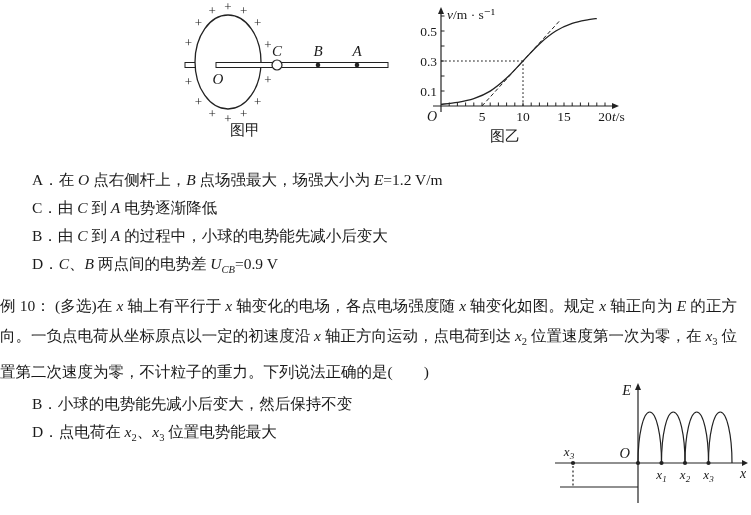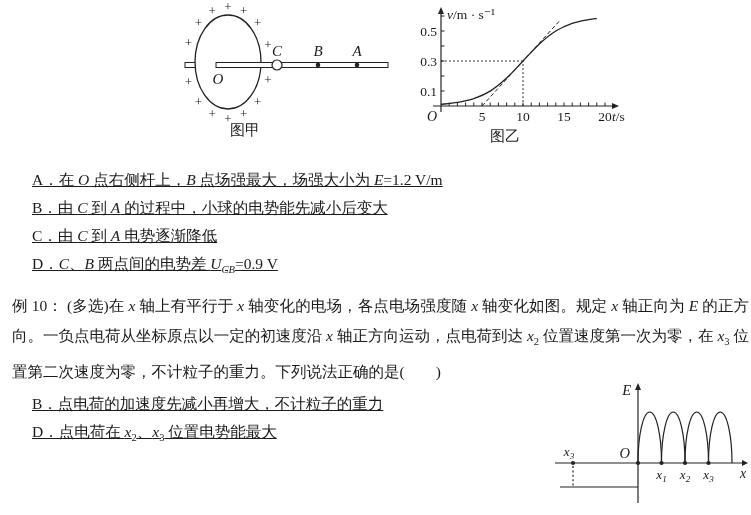--- a/index.html
+++ b/index.html
@@ -5,27 +5,27 @@
   html,body{margin:0;padding:0;background:#fff;}
   .page{
     position:relative;width:751px;height:515px;background:#ffffff;
     font-family:"Liberation Serif","DejaVu Serif",serif;color:#1a1a1a;overflow:hidden;
   }
   .fig{position:absolute;}
   #fig-jia{left:168px;top:0;}
   #fig-yi{left:413px;top:2px;}
   #fig-ex{left:555px;top:378px;}
   .stem{
-    position:absolute;left:12px;top:291px;width:737px;
+    position:absolute;left:0;top:291px;width:737px;
     font-size:15.5px;line-height:30px;text-align:justify;
   }
   .opts{position:absolute;left:32px;}
   #q1-options{top:166px;}
   #q10-options{top:390px;}
-  .opt-line{font-size:15.5px;line-height:28px;white-space:nowrap;text-decoration:underline;}
+  .opt-line{font-size:15.5px;line-height:28px;white-space:nowrap;}
   .stem i,.opt-line i{font-family:"Liberation Serif","DejaVu Serif",serif;}
   sub{font-size:0.68em;}
   svg text{font-family:"Liberation Serif","DejaVu Serif",serif;fill:#1a1a1a;}
 </style>
 </head>
 <body>
 
 <div class="page">
   <div id="fig-jia" class="fig"><svg width="230" height="145" viewBox="0 0 230 145">
         <rect x="17" y="62.5" width="11" height="5" fill="#fff" stroke="#222222" stroke-width="1"></rect>
@@ -96,27 +96,27 @@
         <text x="199" y="119" font-size="13.5px"><tspan font-style="italic">t</tspan><tspan>/s</tspan></text>
         <text x="19" y="119" font-size="14px" font-style="italic" text-anchor="middle">O</text>
         <path d="M28,102.35C30.733333333333334,102.02499999999999 38.93333333333333,101.35000000000001 44.4,100.4C49.86666666666667,99.45 55.33333333333333,98.525 60.8,96.65C66.26666666666667,94.775 71.73333333333332,92.575 77.19999999999999,89.15C82.66666666666666,85.72500000000001 88.13333333333333,81.125 93.6,76.1C99.06666666666666,71.07499999999999 104.53333333333333,64.7 110,59C115.46666666666667,53.300000000000004 120.93333333333332,46.900000000000006 126.39999999999999,41.900000000000006C131.86666666666665,36.900000000000006 137.33333333333331,32.425000000000004 142.79999999999998,29C148.26666666666665,25.575 153.73333333333332,23.249999999999993 159.2,21.349999999999994C164.66666666666666,19.449999999999996 171.5,18.400000000000006 175.6,17.60000000000001C179.7,16.80000000000001 182.4333333333333,16.725000000000012 183.79999999999998,16.55000000000001" fill="none" stroke="#222222" stroke-width="1.3"></path>
         <line x1="69" y1="104" x2="146.89999999999998" y2="18.500000000000014" stroke="#222222" stroke-width="1" stroke-dasharray="4 2.5"></line>
         <line x1="28" y1="59" x2="110" y2="59" stroke="#222222" stroke-width="1" stroke-dasharray="1.8 2.2"></line>
         <line x1="110" y1="104" x2="110" y2="59" stroke="#222222" stroke-width="1" stroke-dasharray="1.8 2.2"></line>
         <text x="92" y="139" font-size="15px" text-anchor="middle">图乙</text>
       </svg></div>
   <div id="q1-options" class="opts">
       <div class="opt-line">A．在 <i>O</i> 点右侧杆上，<i>B</i> 点场强最大，场强大小为 <i>E</i>=1.2 V/m</div>
+      <div class="opt-line">C．由 <i>C</i> 到 <i>A</i> 电势逐渐降低</div>
       <div class="opt-line">B．由 <i>C</i> 到 <i>A</i> 的过程中，小球的电势能先减小后变大</div>
-      <div class="opt-line">C．由 <i>C</i> 到 <i>A</i> 电势逐渐降低</div>
       <div class="opt-line">D．<i>C</i>、<i>B</i> 两点间的电势差 <i>U</i><sub><i>CB</i></sub>=0.9 V</div>
     </div>
   <div class="stem">例 10：  (多选)在 <i>x</i> 轴上有平行于 <i>x</i> 轴变化的电场，各点电场强度随 <i>x</i> 轴变化如图。规定 <i>x</i> 轴正向为 <i>E</i> 的正方向。一负点电荷从坐标原点以一定的初速度沿 <i>x</i> 轴正方向运动，点电荷到达 <i>x</i><sub>2</sub> 位置速度第一次为零，在 <i>x</i><sub>3</sub> 位置第二次速度为零，不计粒子的重力。下列说法正确的是(　　)</div>
   <div id="q10-options" class="opts">
-      <div class="opt-line">B．点电荷的加速度先减小再增大，不计粒子的重力</div>
+      <div class="opt-line">B．小球的电势能先减小后变大，然后保持不变</div>
       <div class="opt-line">D．点电荷在 <i>x</i><sub>2</sub>、<i>x</i><sub>3</sub> 位置电势能最大</div>
     </div>
   <div id="fig-ex" class="fig"><svg width="196" height="137" viewBox="0 0 196 137">
         <line x1="0" y1="85" x2="187" y2="85" stroke="#222222" stroke-width="1.2"></line>
         <polygon points="187,82 193,85 187,88" fill="#222222"></polygon>
         <line x1="83" y1="125" x2="83" y2="12" stroke="#222222" stroke-width="1.2"></line>
         <polygon points="80,12 83,5 86,12" fill="#222222"></polygon>
         <text x="76" y="17" font-size="14.5px" font-style="italic" text-anchor="end">E</text>
         <text x="75" y="80" font-size="14.5px" font-style="italic" text-anchor="end">O</text>
         <path d="M83,85 A11.75,51 0 0 1 106.5,85" fill="none" stroke="#222222" stroke-width="1.2"></path>

